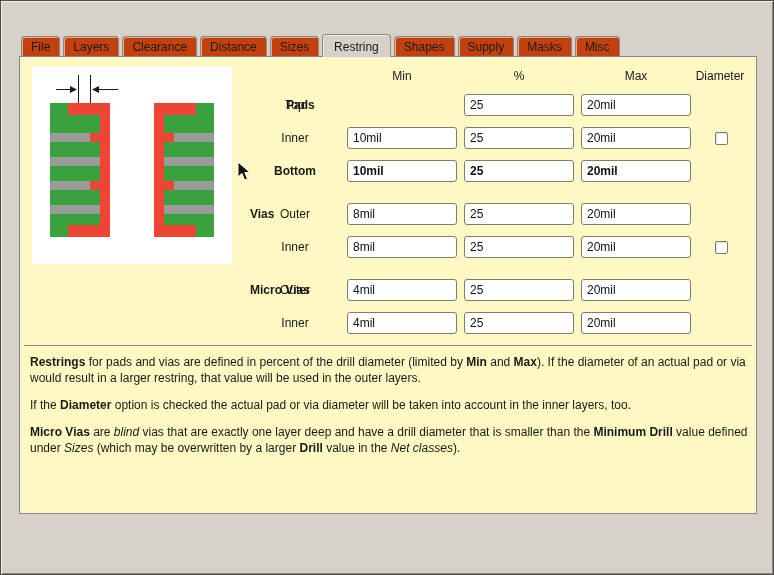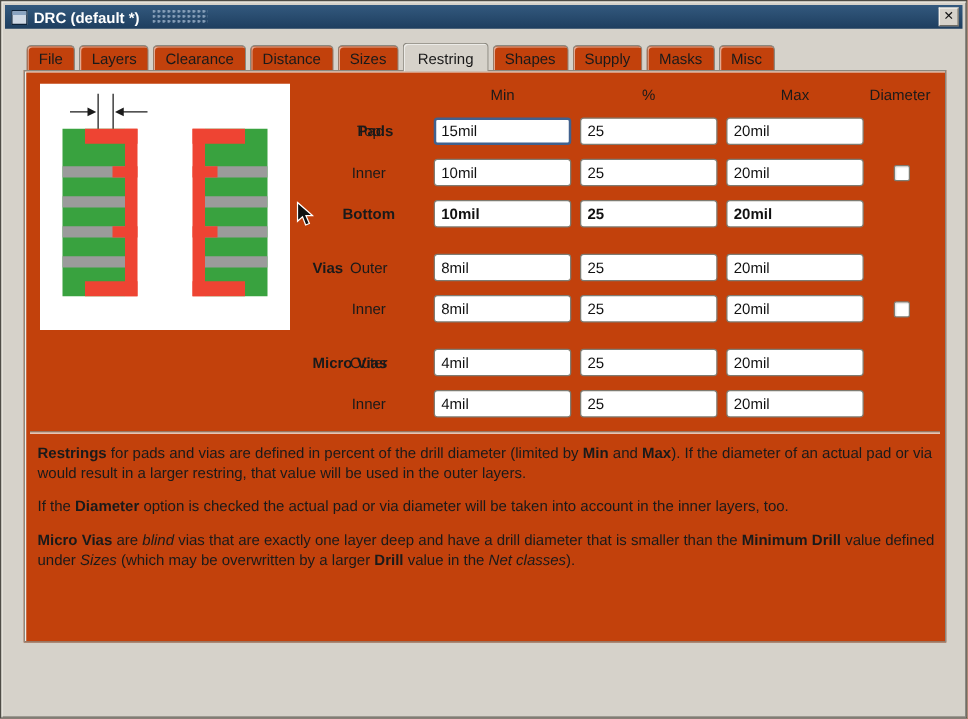--- a/index.html
+++ b/index.html
@@ -25,21 +25,21 @@
 
   
   .tabbar { position:absolute; left:20px; top:33px; height:23px; display:flex; align-items:flex-end; z-index:2; }
   .tab { padding:3px 9px 2px; margin-right:3px; margin-bottom:1px; background:#c2410c;
     border:1px solid #8b887f; border-bottom:none; border-radius:4px 4px 0 0;
     box-shadow:inset 1px 1px 0 rgba(255,255,255,.55); white-space:nowrap; cursor:default; }
   .tab.active { background:#d6d2ca; padding:5px 11px 3px; margin-bottom:0; position:relative; z-index:3; }
 
   
   .panel { position:absolute; left:18px; top:55px; width:738px; height:458px;
-    border:1px solid #8b887f; box-shadow:inset 1px 1px 0 #f0eee8; background:#c2410c; }
+    border:1px solid #8b887f; box-shadow:inset 1px 1px 0 #f0eee8; background:#fef9c3; }
 
   .pcb { position:absolute; left:12px; top:10px; width:200px; height:197px; background:#fff; }
 
   .colhead { position:absolute; top:12px; height:14px; text-align:center; }
   .ch-min { left:327px; width:110px; }
   .ch-pct { left:444px; width:110px; }
   .ch-max { left:561px; width:110px; }
   .ch-dia { left:658px; width:84px; }
 
   .grouplab { position:absolute; left:230px; font-weight:bold; white-space:nowrap; }
@@ -74,27 +74,20 @@
   .btn-default { border:2px solid #55534c; }
   .cancel-x { color:#c1121c; font-weight:bold; }
 
   .cursor { position:absolute; left:236px; top:160px; z-index:5; pointer-events:none; }
 </style>
 </head>
 <body>
 
 <div class="window">
 
-  <div class="titlebar">
-    <span class="win-icon"></span>
-    <span class="win-title">DRC (default *)</span>
-    <span class="grip"></span>
-    <span class="tb-spacer"></span>
-    <button class="close-btn">✕</button>
-  </div>
 
   <div class="tabbar">
     <div class="tab">File</div>
     <div class="tab">Layers</div>
     <div class="tab">Clearance</div>
     <div class="tab">Distance</div>
     <div class="tab">Sizes</div>
     <div class="tab active">Restring</div>
     <div class="tab">Shapes</div>
     <div class="tab">Supply</div>
@@ -140,21 +133,20 @@
     <div class="grouplab g-micro">Micro Vias</div>
 
     <div class="rowlab r0">Top</div>
     <div class="rowlab r1">Inner</div>
     <div class="rowlab r2">Bottom</div>
     <div class="rowlab r3">Outer</div>
     <div class="rowlab r4">Inner</div>
     <div class="rowlab r5">Outer</div>
     <div class="rowlab r6">Inner</div>
 
-    <input class="field c-min r0 focused" value="15mil" style="">
     <input class="field c-pct r0" value="25" style="">
     <input class="field c-max r0" value="20mil" style="">
 
     <input class="field c-min r1" value="10mil" style="">
     <input class="field c-pct r1" value="25" style="">
     <input class="field c-max r1" value="20mil" style="">
     <span class="checkbox cb1"></span>
 
     <input class="field c-min r2" value="10mil" style="">
     <input class="field c-pct r2" value="25" style="">

